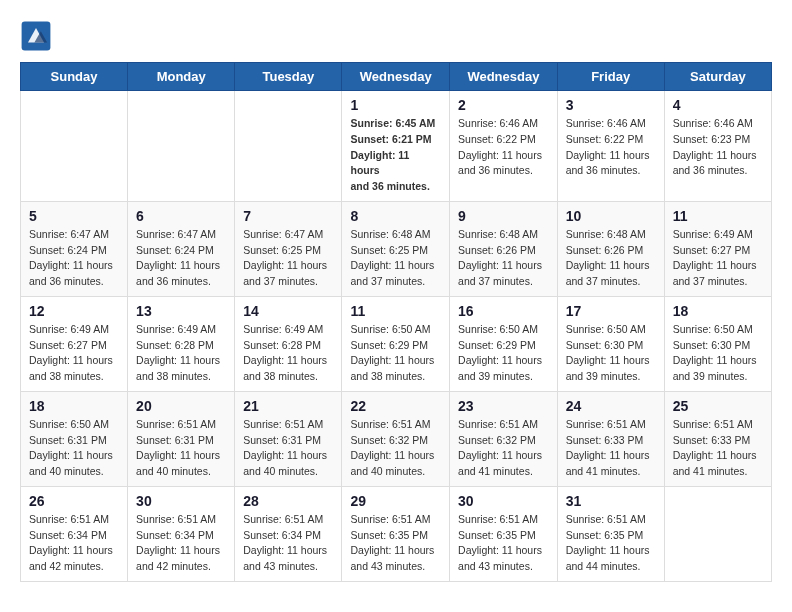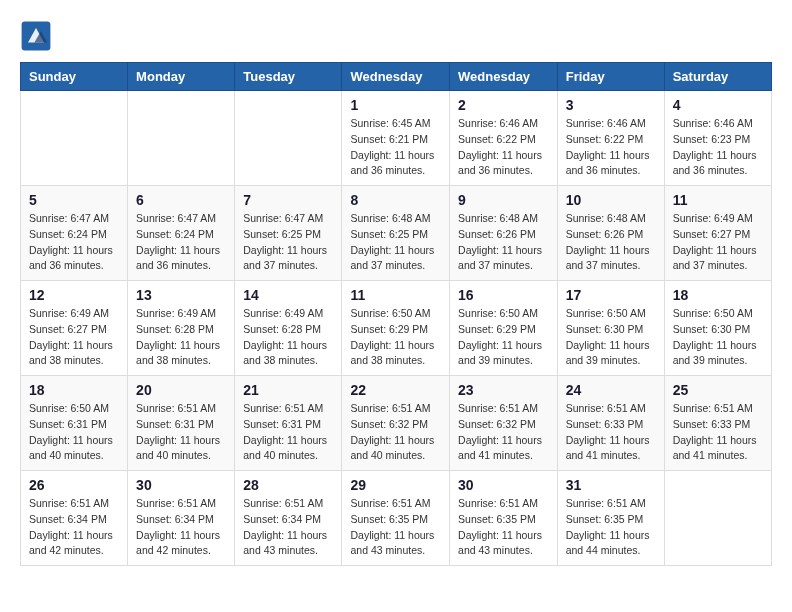--- a/index.html
+++ b/index.html
@@ -44,21 +44,21 @@
       color: #555;
     }
     .calendar {
       width: 100%;
       border-collapse: collapse;
       border: 1px solid #ccc;
     }
     .calendar th {
       background: #2563a8;
       color: #fff;
-      text-align: left;
+      text-align: center;
       padding: 6px 8px;
       font-size: 13px;
       font-weight: bold;
       border: 1px solid #1a4d8f;
     }
     .calendar td {
       width: 108px;
       vertical-align: top;
       padding: 6px 8px;
       border: 1px solid #ddd;
@@ -116,21 +116,21 @@
         <th>Saturday</th>
       </tr>
   </thead>
   <tbody id="calendar-body">
   <tr>
         <td class="empty"></td>
         <td class="empty"></td>
         <td class="empty"></td>
         <td>
           <span class="day-num">1</span>
-          <div class="day-info" style="white-space: pre-line;">Sunrise: 6:45 AM
+          <div class="day-info" style="white-space: pre-line; font-weight: bold;">Sunrise: 6:45 AM
 Sunset: 6:21 PM
 Daylight: 11 hours
 and 36 minutes.</div>
         </td>
         <td>
           <span class="day-num">2</span>
           <div class="day-info" style="white-space: pre-line;">Sunrise: 6:46 AM
 Sunset: 6:22 PM
 Daylight: 11 hours
 and 36 minutes.</div>

